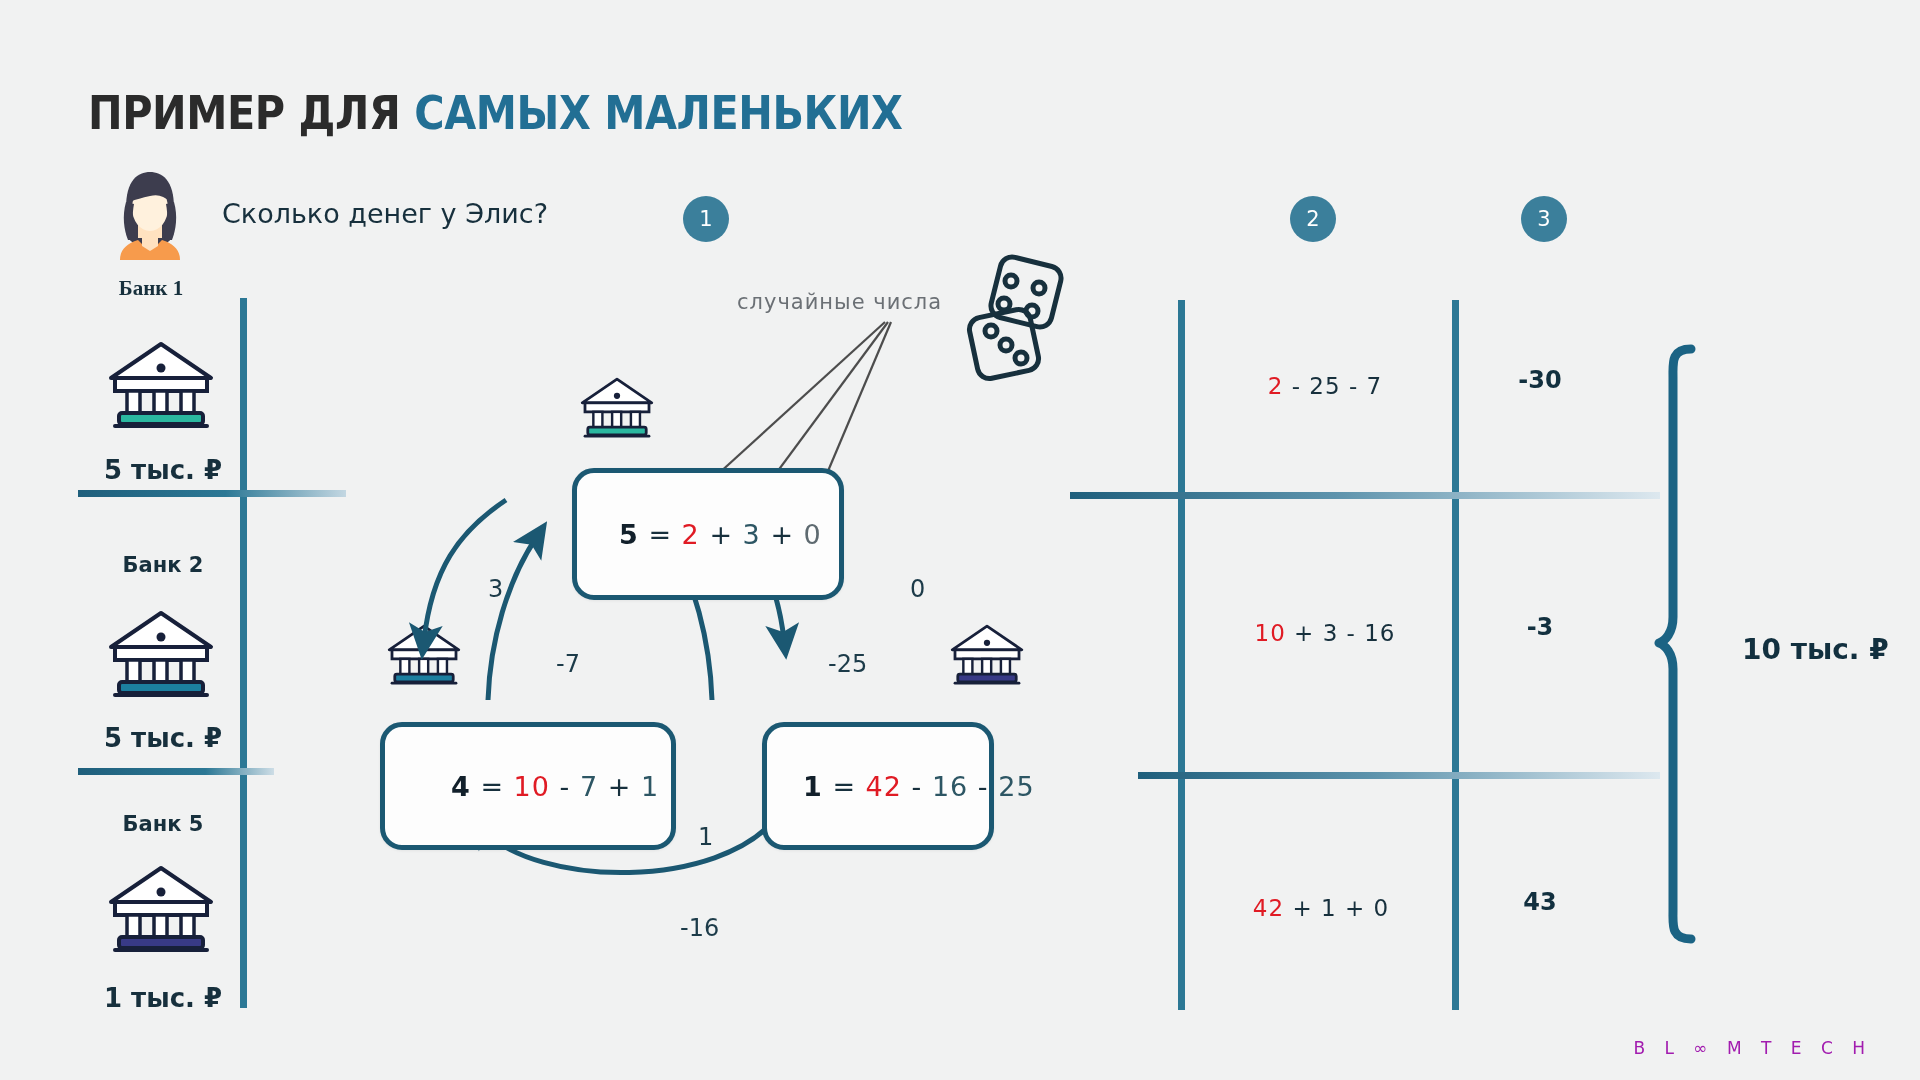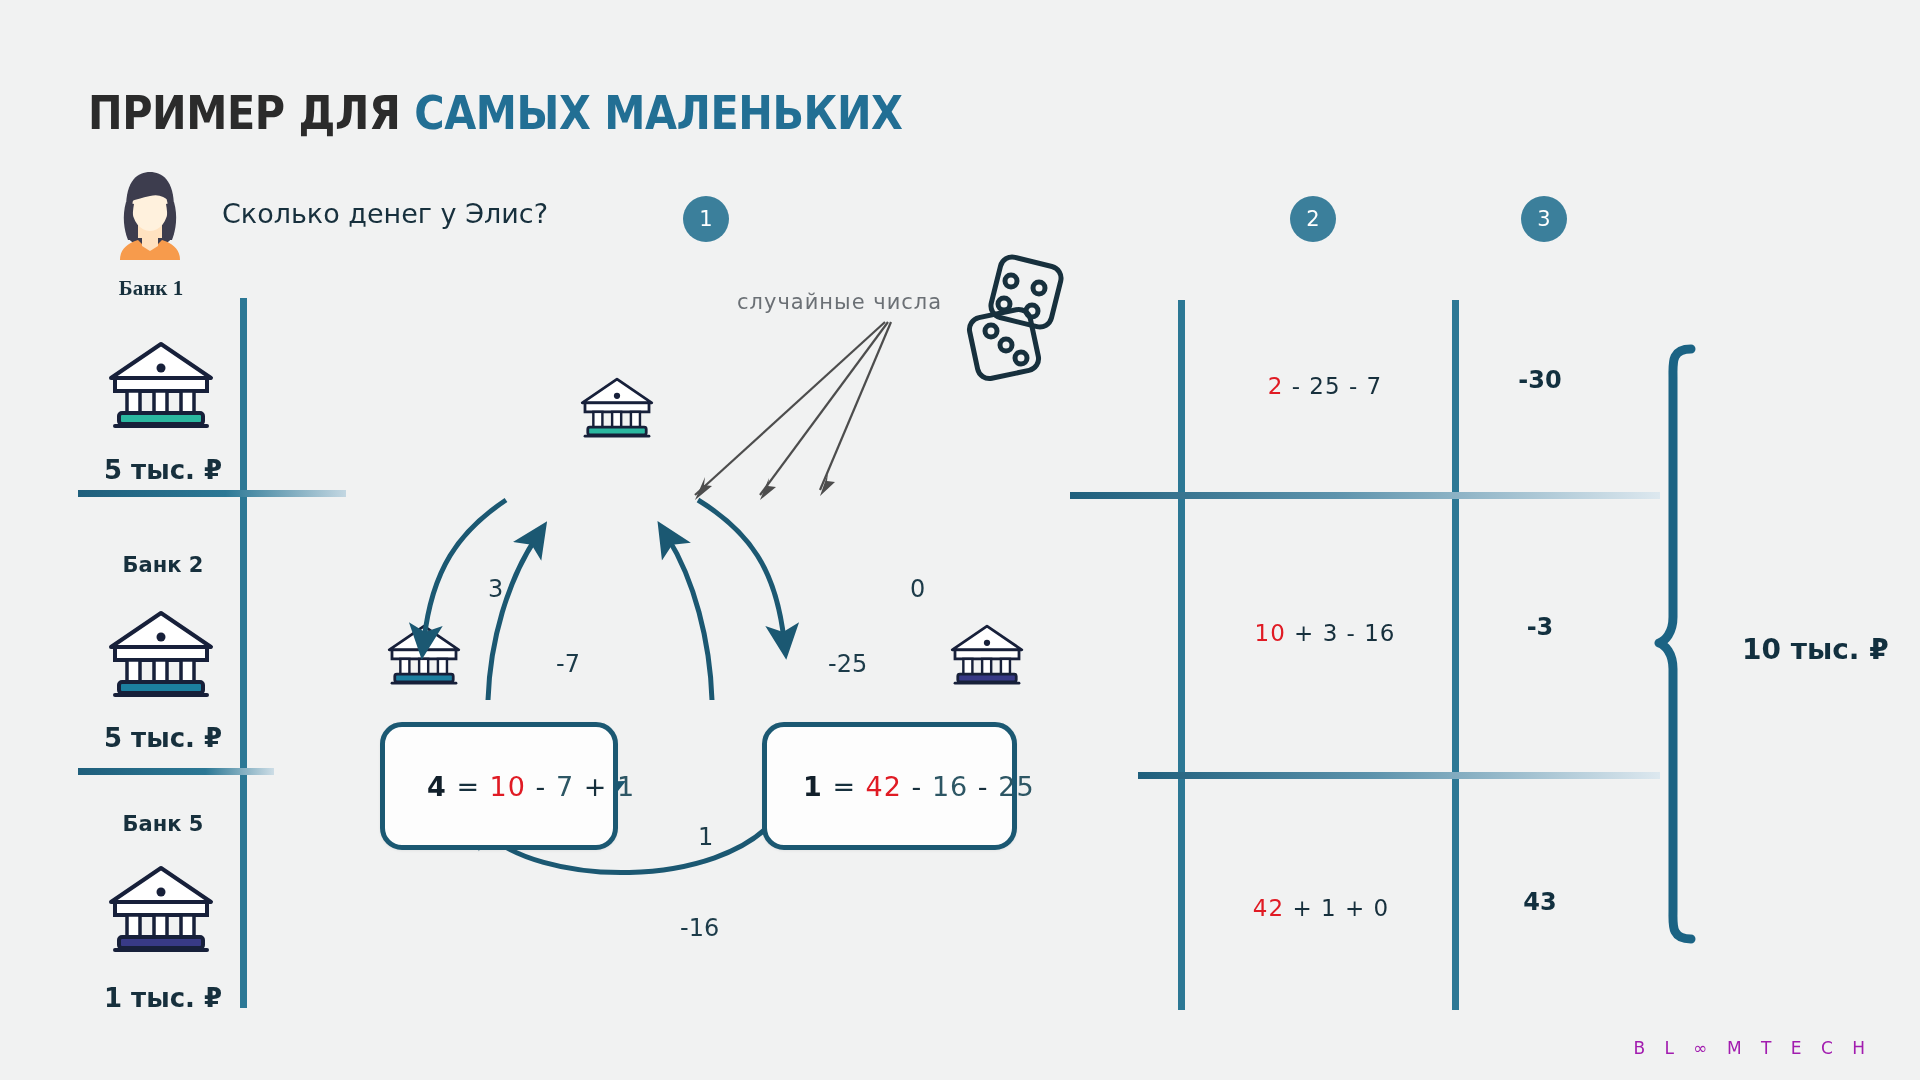--- a/index.html
+++ b/index.html
@@ -272,34 +272,45 @@
       <path d="M358 60 C410 92 436 130 444 200"></path>
 
       <path d="M372 260 C370 200 354 140 328 98"></path>
 
       <path d="M110 340 C170 376 216 376 268 350"></path>
 
       <path d="M436 378 C380 448 200 450 140 388"></path>
     </g>
   </svg>
 
-
-  <div class="ebox" style="left:380px; top:722px; width:238px; height:128px; padding-left:42px;">
+  <div class="ebox" style="left:572px; top:468px; width:272px; height:132px; padding-left:42px;">
+    <div class="eq">
+      <span class="res">5</span>
+      <span>=</span>
+      <span class="red">2</span>
+      <span>+</span>
+      <span class="tl">3</span>
+      <span>+</span>
+      <span class="gray">0</span>
+    </div>
+  </div>
+
+  <div class="ebox" style="left:380px; top:722px; width:296px; height:128px; padding-left:66px;">
     <div class="eq">
       <span class="res">4</span>
       <span>=</span>
       <span class="red">10</span>
       <span>-</span>
       <span class="tl">7</span>
       <span>+</span>
       <span class="tl">1</span>
     </div>
   </div>
 
-  <div class="ebox" style="left:762px; top:722px; width:255px; height:128px; padding-left:36px;">
+  <div class="ebox" style="left:762px; top:722px; width:232px; height:128px; padding-left:36px;">
     <div class="eq">
       <span class="res">1</span>
       <span>=</span>
       <span class="red">42</span>
       <span>-</span>
       <span class="tl">16</span>
       <span>-</span>
       <span class="tl">25</span>
     </div>
   </div>

